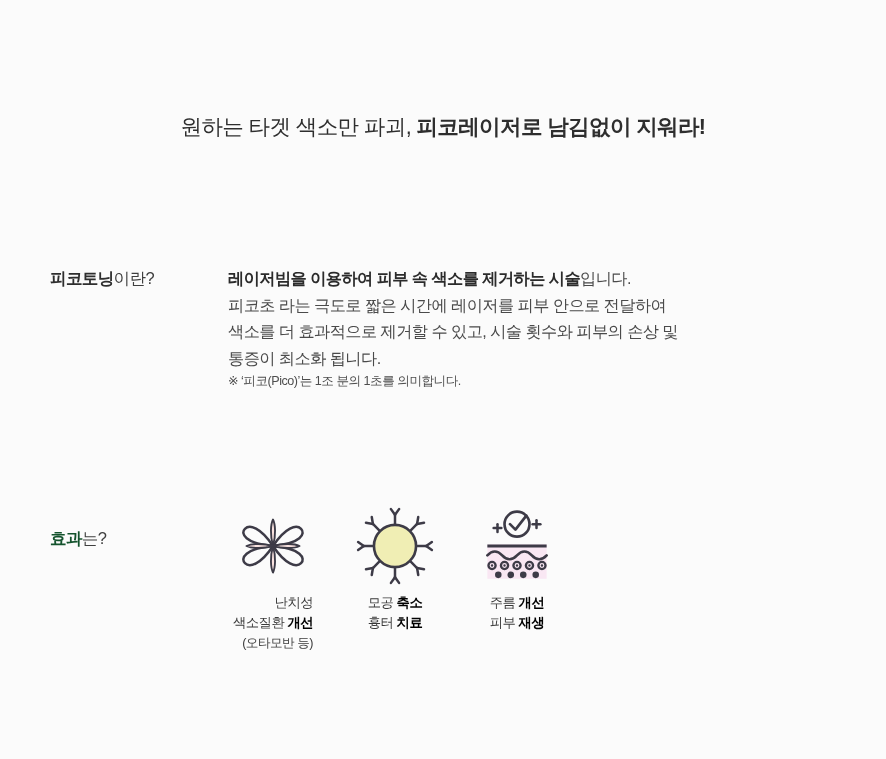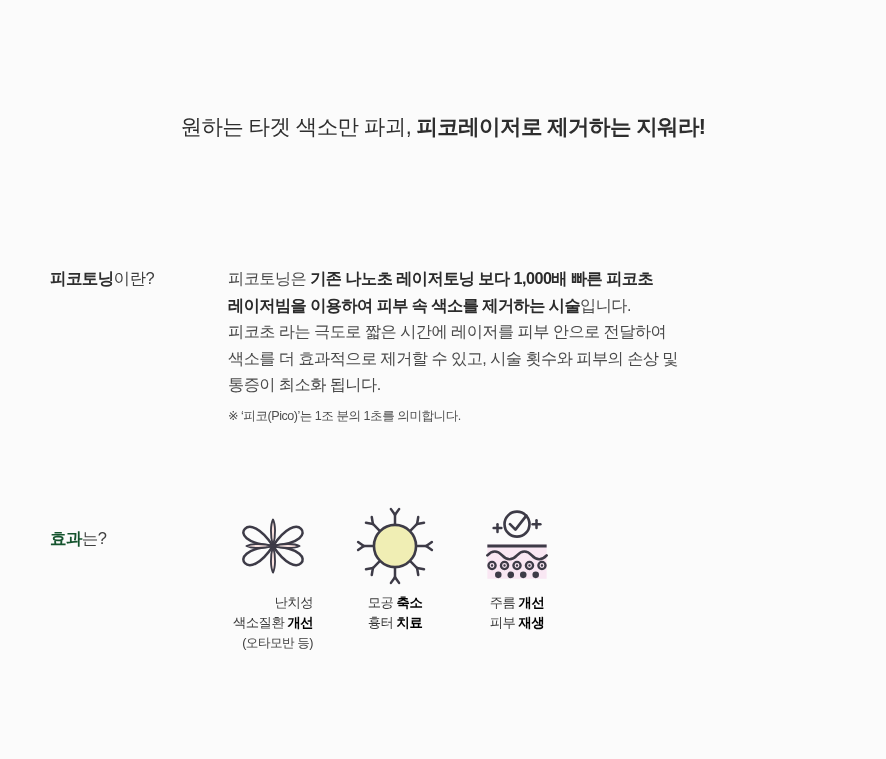--- a/index.html
+++ b/index.html
@@ -73,21 +73,21 @@
     font-size: 16.2px;
     line-height: 26.5px;
     letter-spacing: -0.55px;
     color: #4a4a4a;
     white-space: nowrap;
   }
   .def-line .bold { font-weight: 700; color: #2b2b2b; }
   .def-line .reg  { font-weight: 400; color: #4a4a4a; }
 
   .def-note {
-    margin-top: 9px;
+    margin-top: 1px;
     font-size: 12.6px;
     line-height: 19px;
     letter-spacing: -0.5px;
     color: #4e4e4e;
     font-weight: 400;
     white-space: nowrap;
   }
 
   
   .section-eff {
@@ -139,31 +139,30 @@
   .eff-caption .bold { font-weight: 700; color: #000000; }
   .eff-caption .reg  { font-weight: 400; color: #3a3a3a; }
   .eff-caption .small { font-size: 12.6px; font-weight: 400; color: #3a3a3a; }
   .cap-line { white-space: nowrap; display: block; }
 </style>
 </head>
 <body>
 
 <div class="headline-block">
   <div class="headline">
-    <span class="reg">원하는 타겟 색소만 파괴,</span><span class="bold"> 피코레이저로 제거하는 지워라!</span>
+    <span class="reg">원하는 타겟 색소만 파괴,</span><span class="bold"> 피코레이저로 남김없이 지워라!</span>
   </div>
 </div>
 
 <div class="section-def">
   <div class="sec-label">
     <span class="bold">피코토닝</span><span class="reg">이란?</span>
   </div>
   <div class="def-body">
     <div class="def-lines">
-        <div class="def-line"><span class="reg">피코토닝은 </span><span class="bold">기존 나노초 레이저토닝 보다 1,000배 빠른 피코초</span></div>
         <div class="def-line"><span class="bold">레이저빔을 이용하여 피부 속 색소를 제거하는 시술</span><span class="reg">입니다.</span></div>
         <div class="def-line"><span class="reg">피코초 라는 극도로 짧은 시간에 레이저를 피부 안으로 전달하여</span></div>
         <div class="def-line"><span class="reg">색소를 더 효과적으로 제거할 수 있고, 시술 횟수와 피부의 손상 및</span></div>
         <div class="def-line"><span class="reg">통증이 최소화 됩니다.</span></div>
       </div>
     <div class="def-note">※ ‘피코(Pico)’는 1조 분의 1초를 의미합니다.</div>
   </div>
 </div>
 
 <div class="section-eff">

